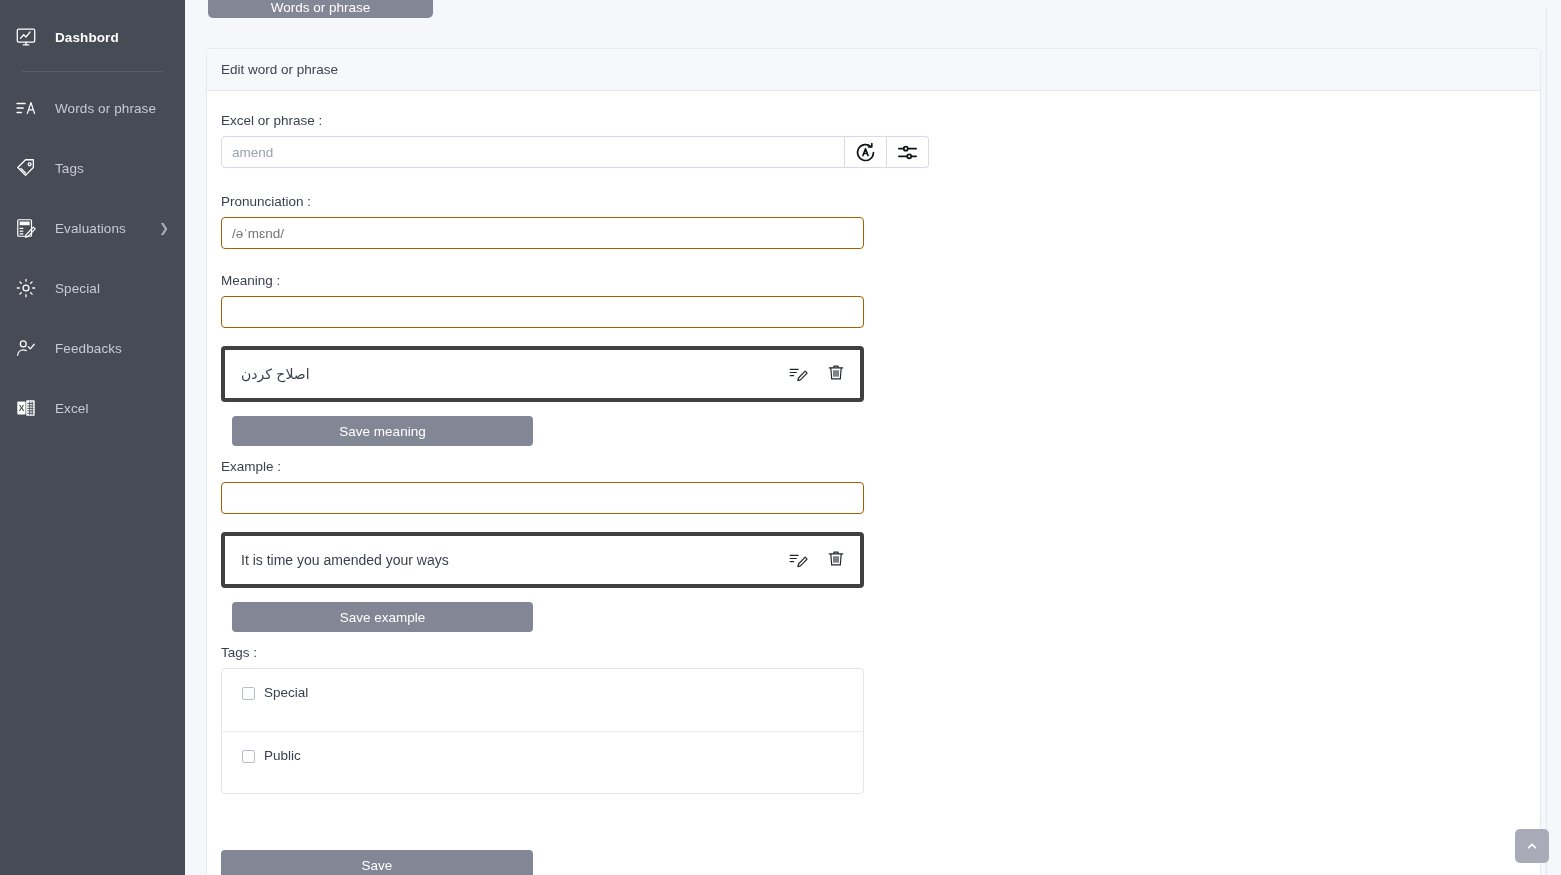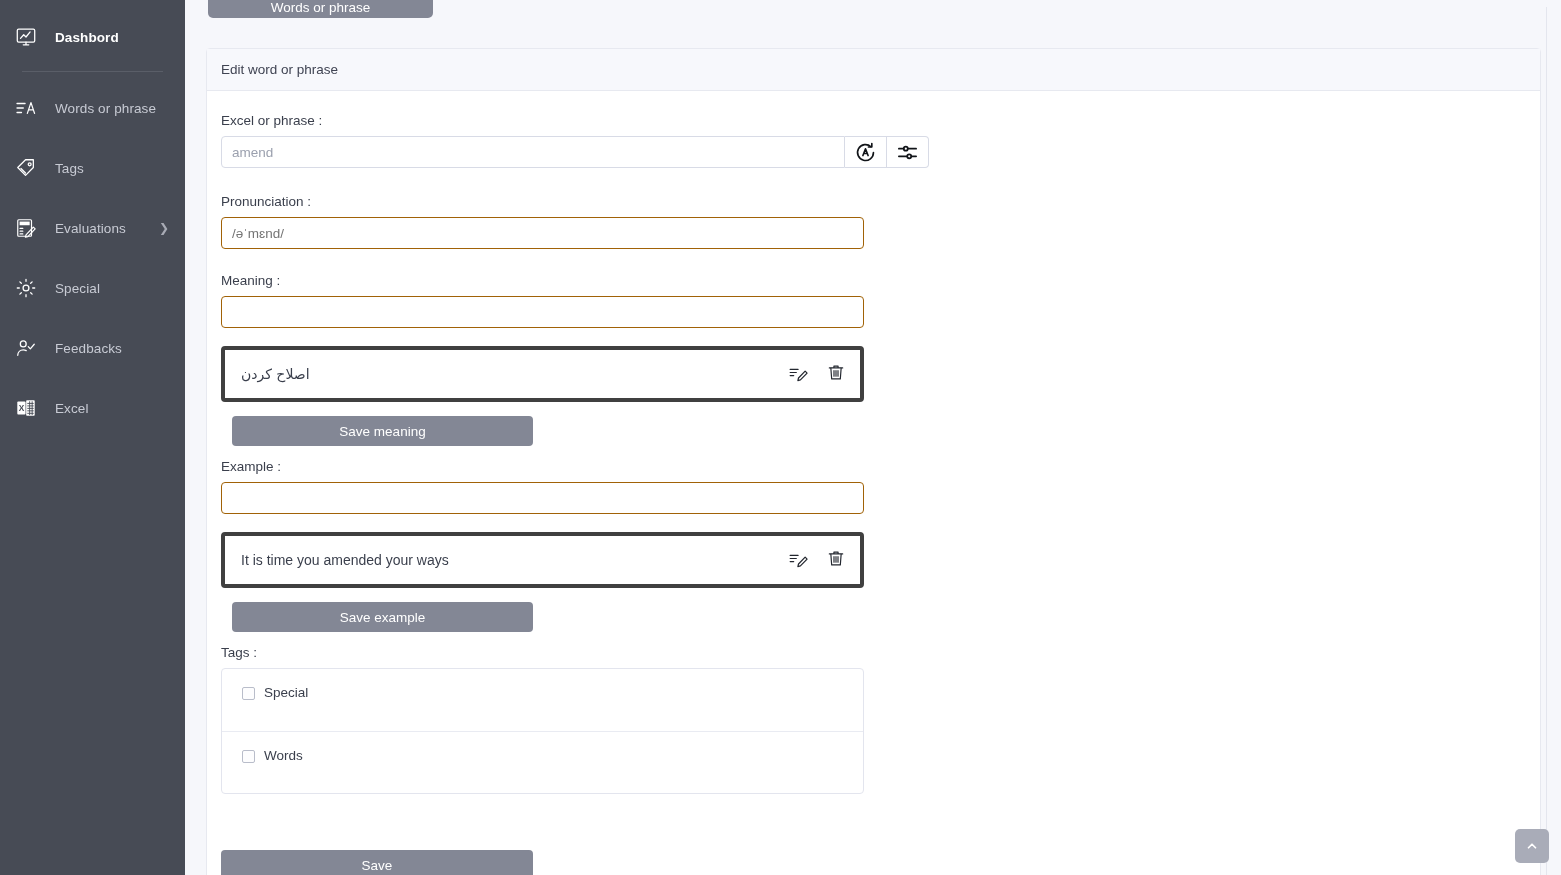--- a/index.html
+++ b/index.html
@@ -456,21 +456,21 @@
         <div class="tags-box">
           <div class="tag-row">
             <span class="inner">
               <input class="cbx" type="checkbox" style="">
               <span class="tag-label">Special</span>
             </span>
           </div>
           <div class="tag-row">
             <span class="inner">
               <input class="cbx" type="checkbox" style="">
-              <span class="tag-label">Words</span>
+              <span class="tag-label">Public</span>
             </span>
           </div>
         </div>
 
         <button class="final-save">Save</button>
 
       </div>
     </div>
 
     <div class="scrollbar-track"></div>

